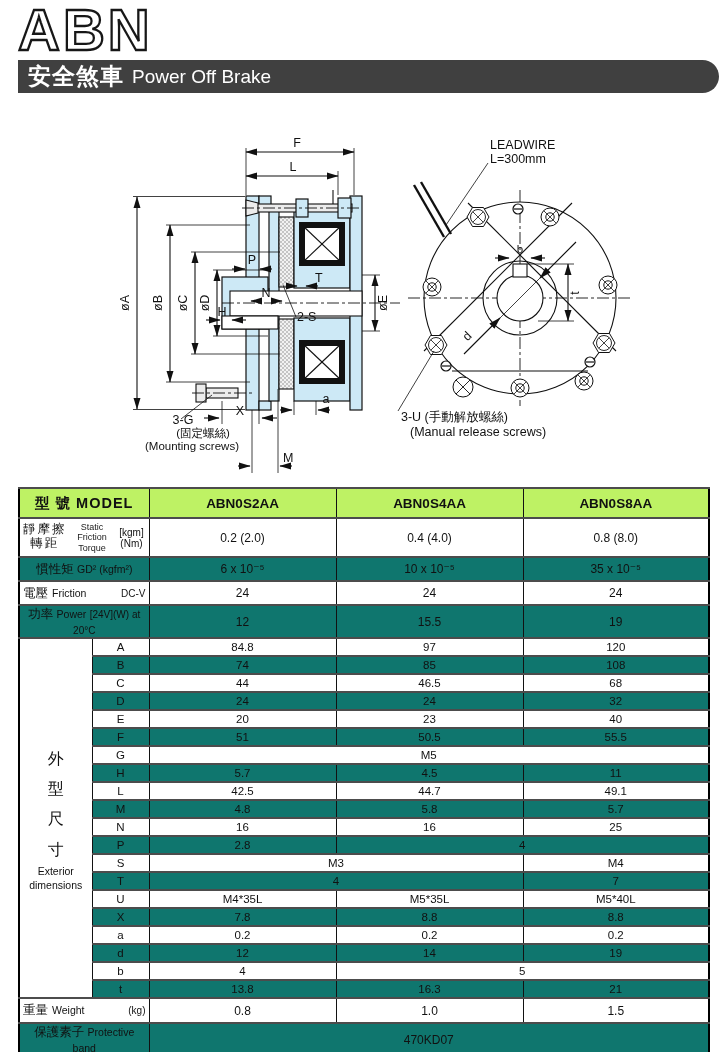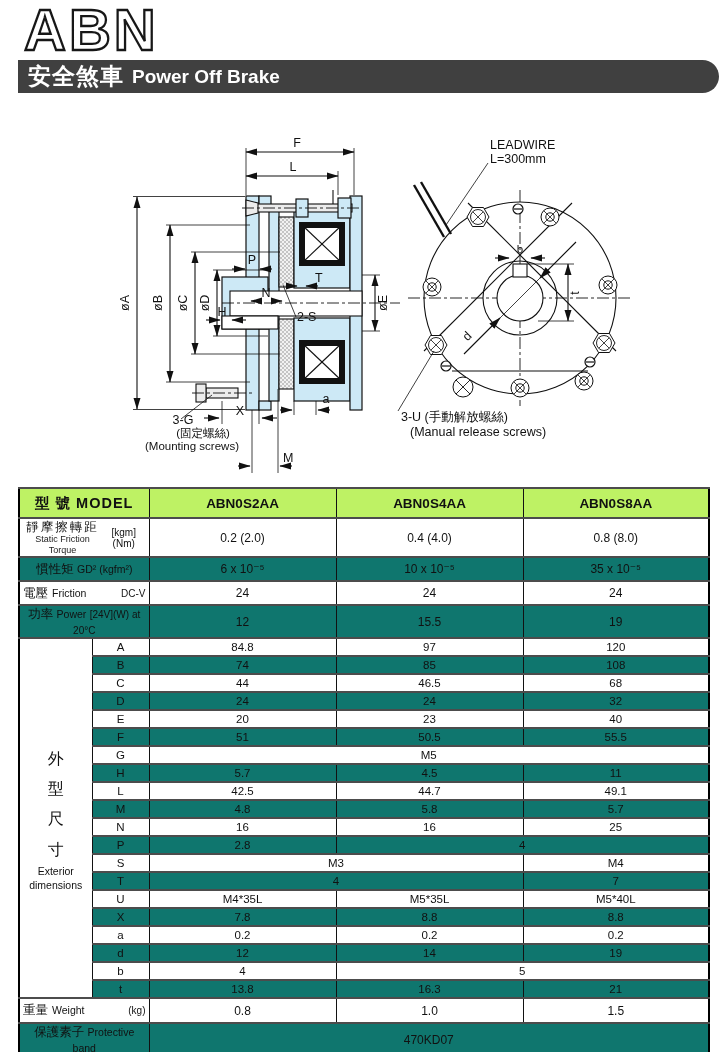--- a/index.html
+++ b/index.html
@@ -1,28 +1,28 @@
 <!DOCTYPE html>
 <html><head>
 <meta charset="utf-8">
 <style>
   html,body{margin:0;padding:0;background:#fff;}
   body{font-family:"Liberation Sans","DejaVu Sans",sans-serif;color:#111;}
   .page{position:relative;width:719px;height:1052px;background:#fff;overflow:hidden;}
 
   
-  .logo-row{position:absolute;top:2px;left:24px;display:flex;align-items:baseline;}
+  .logo-row{position:absolute;top:2px;left:18px;display:flex;align-items:baseline;}
   .logo-abn{font-size:58px;font-weight:700;letter-spacing:3px;color:#fff;
     -webkit-text-stroke:2.3px #171717;line-height:56px;}
   .logo-series{font-size:31px;font-weight:700;color:#8d8d8d;margin-left:16px;}
   .banner{position:absolute;top:60px;left:18px;width:701px;height:33px;
     background:#404040;border-radius:0 17px 17px 0;display:flex;align-items:center;
     padding-left:10px;box-sizing:border-box;}
   .banner .zh{color:#fff;font-size:23px;font-weight:700;letter-spacing:1px;}
-  .banner .en{color:#fff;font-size:19px;font-weight:700;margin-left:8px;}
+  .banner .en{color:#fff;font-size:19px;font-weight:400;margin-left:8px;}
 
   
   svg.diagrams{position:absolute;top:105px;left:0;}
   svg .ln{stroke:#111;stroke-width:1.1;fill:none;}
   svg .thin{stroke:#111;stroke-width:0.8;fill:none;}
   svg .part{fill:#cde9f6;stroke:#111;stroke-width:1.2;}
   svg .white{fill:#fff;stroke:#111;stroke-width:1.1;}
   svg .metal{fill:#ececec;stroke:#111;stroke-width:1.1;}
   svg .cl{stroke:#111;stroke-width:0.9;fill:none;stroke-dasharray:12 3 3 3;}
   svg text{font-family:"Liberation Sans","DejaVu Sans",sans-serif;font-size:12.5px;fill:#111;}
@@ -41,21 +41,21 @@
   tr.b td{background:#0f766e;}
   tr.sp td{height:22px;}
   tr.sft td{height:37px;}
   tr.dim td{height:16px;font-size:11.5px;}
   tr.ft td{height:23px;}
   .zh{font-size:12.5px;}
   .en{font-size:9px;color:#222;}
   .en2{font-size:10.5px;}
   .unit{font-size:10px;}
   .sft-flex{display:flex;align-items:center;justify-content:space-between;}
-  .stack{display:flex;flex-direction:column;line-height:1.15;}
+  .stack{display:flex;flex-direction:row;line-height:1.15;}
   .stack .zh{letter-spacing:2px;}
   .lblrow{display:flex;align-items:center;justify-content:space-between;}
   .lblrow .l{display:flex;align-items:baseline;gap:4px;}
   td.group{background:#fff !important;text-align:center;vertical-align:middle;}
   .group .gzh{font-size:16px;line-height:1.9;letter-spacing:0;}
   .group .gen{font-size:10.5px;line-height:1.3;}
   .keycell{font-size:12px;}
 </style>
 </head>
 <body>

